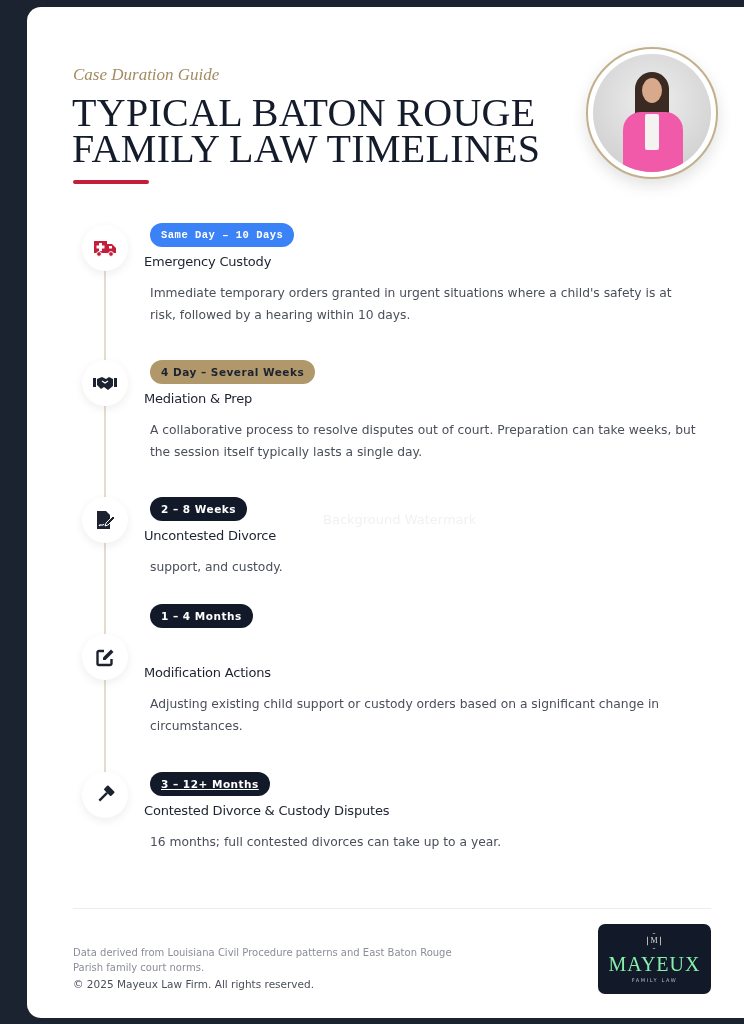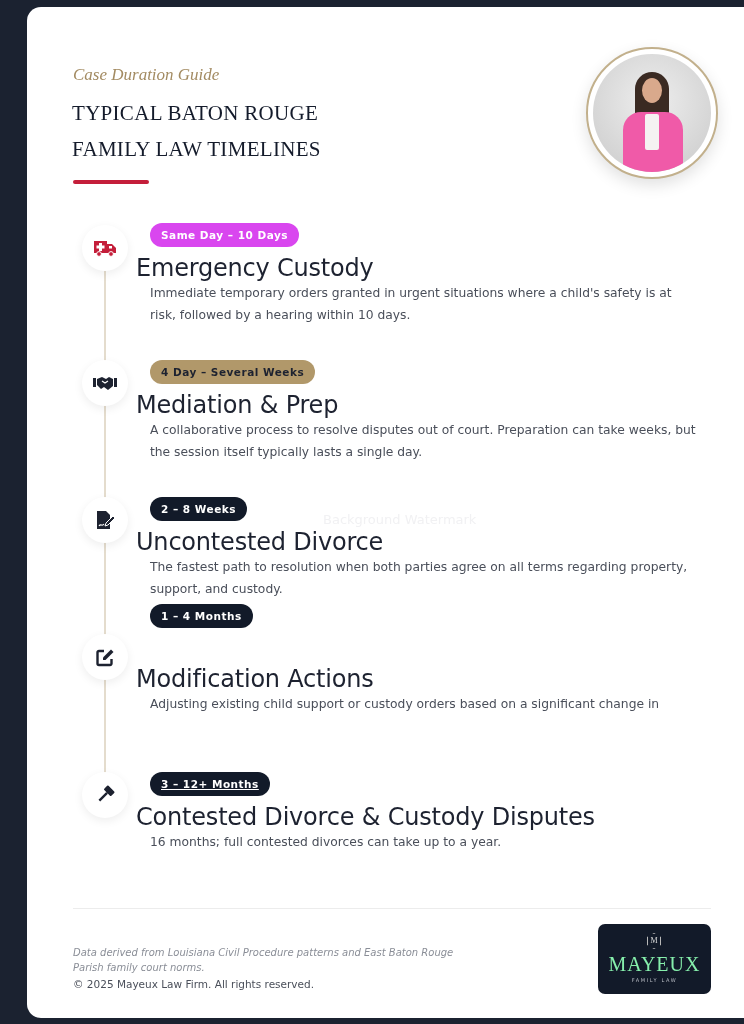--- a/index.html
+++ b/index.html
@@ -31,21 +31,21 @@
     left: 46px; top: 58px;
     font-family: "Liberation Serif", serif;
     font-style: italic;
     font-size: 17px;
     color: #a38b62;
   }
   .title {
     position: absolute;
     left: 45px; top: 88px;
     font-family: "Liberation Serif", serif;
-    font-size: 21px;
+    font-size: 40px;
     line-height: 36px;
     color: #141b2b;
     letter-spacing: 0.3px;
   }
   .title-underline {
     position: absolute;
     left: 46px; top: 173px;
     width: 76px; height: 4px;
     border-radius: 2px;
     background: #c41e3a;
@@ -118,23 +118,23 @@
     padding: 0 11px;
     border-radius: 12px;
     font-size: 10.5px;
     font-weight: bold;
     line-height: 24px;
     letter-spacing: 0.5px;
     white-space: nowrap;
   }
   .step-title {
     position: absolute;
-    left: 109px;
+    left: 117px;
     font-family: "DejaVu Sans", sans-serif;
-    font-size: 24px;
+    font-size: 13px;
     color: #1d2230;
     white-space: nowrap;
     letter-spacing: -0.2px;
   }
   .step-desc {
     position: absolute;
     left: 123px;
     width: 560px;
     font-size: 12.3px;
     line-height: 22px;
@@ -146,21 +146,20 @@
     left: 46px; top: 901px;
     width: 638px; height: 1px;
     background: #ececec;
   }
   .footer-note {
     position: absolute;
     left: 46px; top: 938px;
     width: 440px;
     font-size: 10px;
     line-height: 15px;
-    font-style: italic;
     color: #8a8e97;
   }
   .footer-copy {
     position: absolute;
     left: 46px; top: 971px;
     font-size: 10.5px;
     color: #4a4f5a;
   }
   .logo {
     position: absolute;
@@ -228,21 +227,21 @@
       <svg width="24" height="18" viewBox="0 0 24 18">
         <path d="M1 2h13v12H1z" fill="#c41e3a"></path>
         <path d="M14 5h5l4 4v5h-9z" fill="#c41e3a"></path>
         <rect x="6" y="4" width="3" height="8" fill="#fff"></rect>
         <rect x="3.5" y="6.5" width="8" height="3" fill="#fff"></rect>
         <rect x="16" y="7" width="3" height="2.5" fill="#fff"></rect>
         <circle cx="6" cy="15" r="2.4" fill="#c41e3a" stroke="#fff" stroke-width="1"></circle>
         <circle cx="18" cy="15" r="2.4" fill="#c41e3a" stroke="#fff" stroke-width="1"></circle>
       </svg>
     </div>
-    <div class="badge" style="top:216px; background:#d946ef; color:#ffffff;">Same Day – 10 Days</div>
+    <div class="badge" style="top:216px; background:#3b82f6; color:#ffffff;font-family:Liberation Mono, monospace;">Same Day – 10 Days</div>
     <div class="step-title" style="top:247px;">Emergency Custody</div>
     <div class="step-desc" style="top:275px;">
       <div>Immediate temporary orders granted in urgent situations where a child's safety is at</div>
       <div>risk, followed by a hearing within 10 days.</div>
     </div>
   </div>
 
   <div class="step" style="top:0;">
     <div class="step-icon" style="top:353px;">
       <svg width="24" height="16" viewBox="0 0 24 16">
@@ -264,36 +263,36 @@
     <div class="step-icon" style="top:490px;">
       <svg width="20" height="20" viewBox="0 0 20 20">
         <path d="M2 1h9l4 4v14H2z" fill="#1d2230"></path>
         <path d="M4 16c2-3 3 1 5-2" stroke="#fff" stroke-width="1.2" fill="none"></path>
         <path d="M11 13l7-7 2 2-7 7-3 1z" fill="#1d2230" stroke="#fff" stroke-width="1"></path>
       </svg>
     </div>
     <div class="badge" style="top:490px; background:#121a29; color:#ffffff;">2 – 8 Weeks</div>
     <div class="step-title" style="top:521px;">Uncontested Divorce</div>
     <div class="step-desc" style="top:549px;">
-      <div>The fastest path to resolution when both parties agree on all terms regarding property,</div>
       <div>support, and custody.</div>
     </div>
   </div>
 
   <div class="step" style="top:0;">
     <div class="step-icon" style="top:627px;">
       <svg width="19" height="19" viewBox="0 0 19 19">
         <path d="M8 3H3a1.5 1.5 0 0 0-1.5 1.5v11A1.5 1.5 0 0 0 3 17h11a1.5 1.5 0 0 0 1.5-1.5V11" stroke="#1d2230" stroke-width="2.4" fill="none"></path>
         <path d="M15 1.5l2.5 2.5-8 8H7V9.5z" fill="#1d2230"></path>
       </svg>
     </div>
     <div class="badge" style="top:597px; background:#121a29; color:#ffffff;">1 – 4 Months</div>
     <div class="step-title" style="top:658px;">Modification Actions</div>
     <div class="step-desc" style="top:686px;">
       <div>Adjusting existing child support or custody orders based on a significant change in</div>
+      <div>circumstances.</div>
     </div>
   </div>
 
   <div class="step" style="top:0;">
     <div class="step-icon" style="top:765px;">
       <svg width="20" height="20" viewBox="0 0 20 20">
         <g transform="rotate(45 10 10)">
           <rect x="5" y="1" width="10" height="6" rx="1" fill="#1d2230"></rect>
           <rect x="8.8" y="7" width="2.4" height="11" fill="#1d2230"></rect>
         </g>

